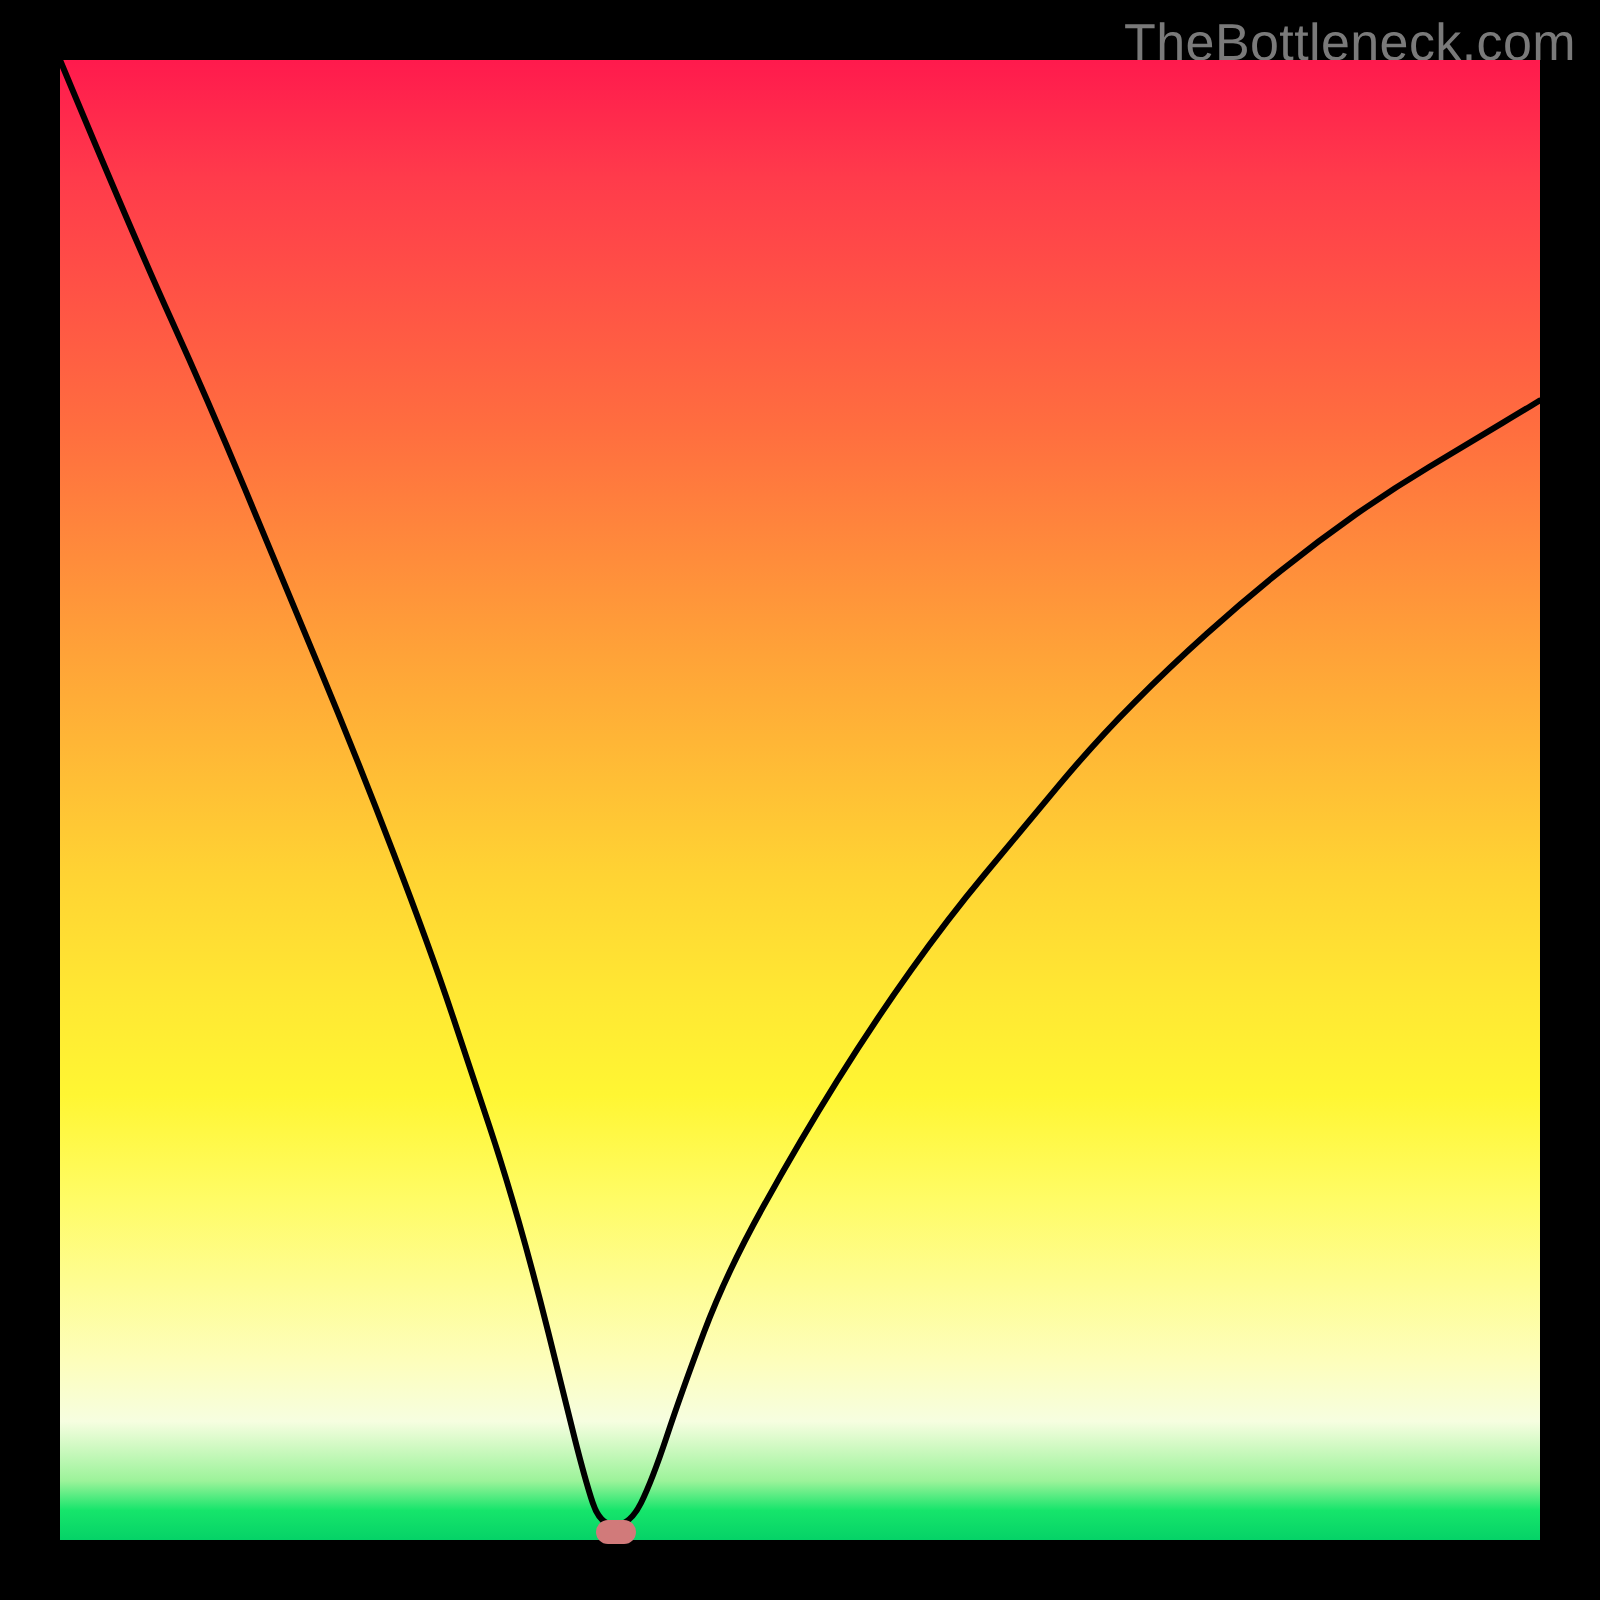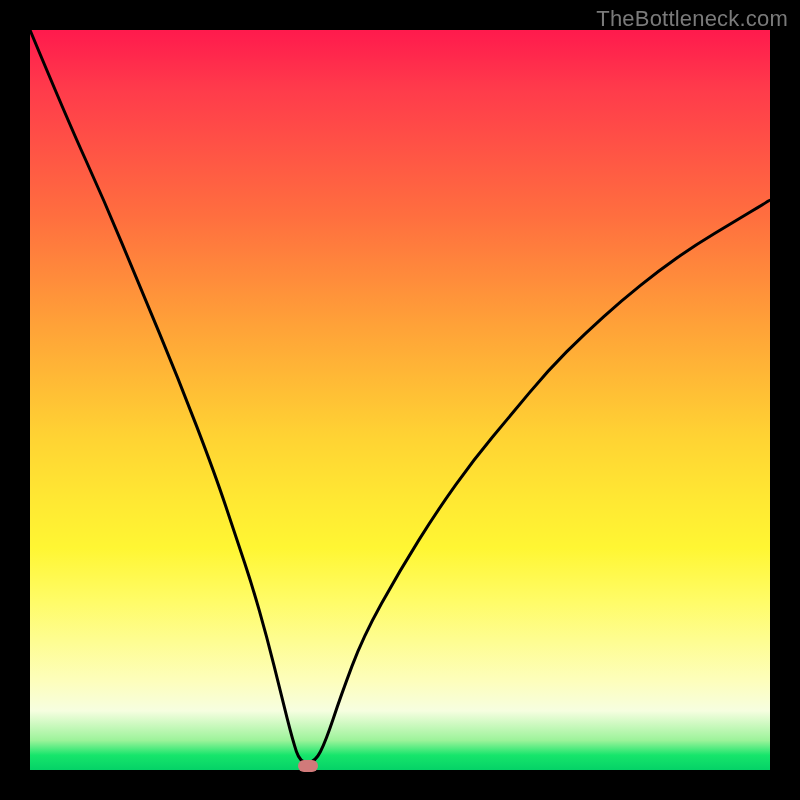--- a/index.html
+++ b/index.html
@@ -38,21 +38,21 @@
       #f6fee0 92%,
       #9cf39a 96%,
       #16e56b 98%,
       #05d267 100%
     );
   }
   .watermark {
     position: absolute;
     top: 6px;
     right: 12px;
-    font-size: 22px;
+    font-size: 26px;
     font-weight: 400;
     color: #7a7a7a;
     letter-spacing: 0.2px;
     user-select: none;
   }
   svg.curve {
     position: absolute;
     left: 0;
     top: 0;
     width: 740px;

